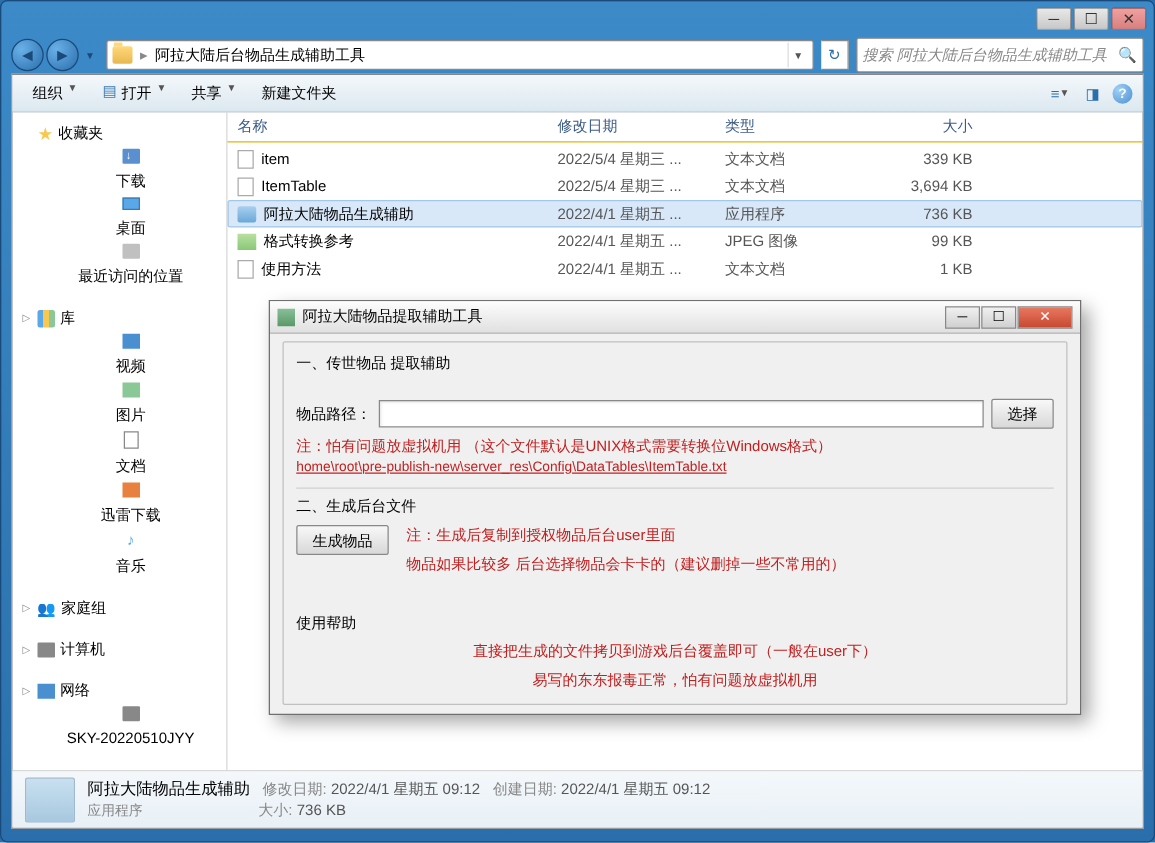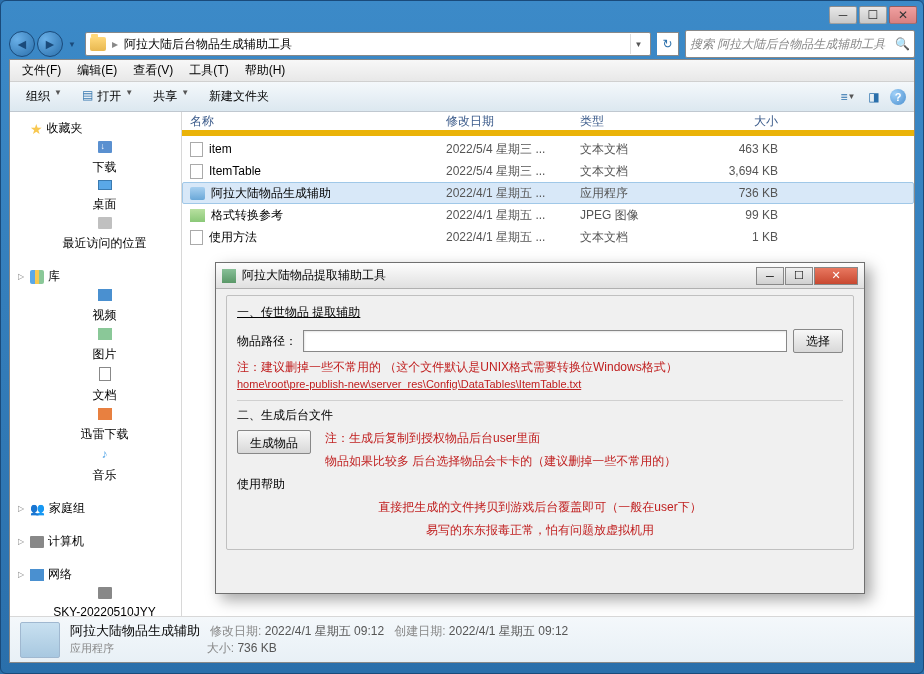--- a/index.html
+++ b/index.html
@@ -43,21 +43,21 @@
 .lib-icon { width: 14px; height: 14px; background: linear-gradient(to right, #5aa8e8 33%, #f8c850 33% 66%, #8ac898 66%); border-radius: 2px; }
 .vid-icon { width: 14px; height: 12px; background: #4a90d0; position: relative; }
 .pic-icon { width: 14px; height: 12px; background: #8ac898; }
 .doc-icon { width: 12px; height: 14px; background: #fff; border: 1px solid #888; }
 .xl-icon { width: 14px; height: 12px; background: #e88040; }
 .mus-icon { color: #5aa8e8; font-size: 12px; }
 .home-icon { color: #8a8a8a; font-size: 12px; }
 .pc-icon { width: 14px; height: 12px; background: #888; border-radius: 1px; position: relative; }
 .net-icon { width: 14px; height: 12px; background: #4a90d0; }
 .filepane { flex: 1; position: relative; font-size: 12px; }
-.cols { display: flex; height: 24px; align-items: center; border-bottom: 6px solid #eab308; color: #3a5a8a; padding-left: 8px; }
+.cols { display: flex; height: 24px; align-items: center; border-bottom: 1px solid #eab308; color: #3a5a8a; padding-left: 8px; }
 .col-name { width: 256px; }
 .col-date { width: 134px; }
 .col-type { width: 118px; }
 .col-size { width: 100px; text-align: right; padding-right: 20px; }
 .rows { padding: 2px 0; }
 .row { display: flex; height: 22px; align-items: center; padding-left: 8px; cursor: pointer; }
 .row.sel { background: #d8e8f8; border: 1px solid #a0c8e8; border-radius: 2px; padding-left: 7px; }
 .rcell-name { width: 256px; display: flex; align-items: center; gap: 6px; }
 .rcell-date { width: 134px; color: #555; }
 .rcell-type { width: 118px; color: #555; }
@@ -67,31 +67,31 @@
 .exe-ic { background: linear-gradient(to bottom, #a8d0f0, #6aa8d8); width: 15px; height: 13px; border-radius: 2px; }
 .jpg-ic { background: linear-gradient(to bottom, #b8e0a0, #8ac878); width: 15px; height: 13px; }
 .dialog { position: absolute; top: 150px; left: 33px; width: 650px; height: 332px; background: #f0f0f0; border: 1px solid #707070; box-shadow: 6px 6px 14px rgba(0,0,0,0.35); }
 .dlg-title { height: 26px; background: linear-gradient(to bottom, #fdfdfd, #e0e0e0); border-bottom: 1px solid #b0b0b0; display: flex; align-items: center; padding: 0 6px; gap: 6px; font-size: 12px; }
 .dlg-ic { width: 14px; height: 14px; background: linear-gradient(to bottom, #88c098, #5a9868); }
 .dlg-controls { margin-left: auto; display: flex; gap: 1px; }
 .dlg-btn { width: 28px; height: 18px; border: 1px solid #888; background: linear-gradient(to bottom, #f0f0f0, #d0d0d0); display: flex; align-items: center; justify-content: center; font-size: 11px; cursor: pointer; }
 .dlg-btn.cls { background: linear-gradient(to bottom, #e87860, #c84830); color: #fff; width: 44px; }
 .dlg-body { padding: 6px 10px; font-size: 12px; }
 .fieldset { border: 1px solid #c0c0c0; border-radius: 2px; padding: 8px 10px 10px 10px; background: #f0f0f0; }
-.fs-label { font-weight: normal; margin-bottom: 8px; text-decoration: underline; }
+.fs-label { font-weight: normal; margin-bottom: 20px; }
 .fs-row { display: flex; align-items: center; gap: 6px; margin-bottom: 6px; }
 .fs-input { flex: 1; height: 22px; border: 1px solid #888; background: #fff; box-shadow: inset 1px 1px 2px rgba(0,0,0,0.1); }
 .fs-btn { height: 24px; padding: 0 12px; background: linear-gradient(to bottom, #f8f8f8, #d8d8d8); border: 1px solid #888; border-radius: 2px; cursor: pointer; font-size: 12px; }
 .red { color: #c02020; }
 .path-txt { color: #c02020; font-size: 11px; margin-top: 2px; text-decoration: underline; }
 .fs-label2 { margin: 10px 0 6px 0; border-top: 1px solid #d0d0d0; padding-top: 6px; }
 .gen-row { display: flex; align-items: flex-start; gap: 14px; }
 .gen-notes { flex: 1; }
 .gen-notes div { margin-bottom: 6px; }
-.help-sec { }
+.help-sec { margin-top: 24px; }
 .help-line { text-align: center; margin-top: 6px; }
 .statusbar { height: 46px; border-top: 1px solid #d8d8d8; background: linear-gradient(to bottom, #f4f8fb, #e8f0f6); display: flex; align-items: center; padding: 4px 10px; font-size: 12px; gap: 10px; }
 .sb-thumb { width: 40px; height: 36px; background: linear-gradient(to bottom, #c8e0f0, #a8c8e0); border: 1px solid #a0b8d0; border-radius: 2px; }
 .sb-info { flex: 1; }
 .sb-title { font-size: 13px; }
 .sb-sub { color: #888; font-size: 11px; }
 .sb-meta { color: #555; }
 .sb-lbl { color: #888; }
 </style>
 </head>
@@ -118,27 +118,20 @@
       <span class="addr-drop">▼</span>
     </div>
     <div class="refresh">↻</div>
     <div class="search-bar">
       <span>搜索 阿拉大陆后台物品生成辅助工具</span>
       <span class="search-icon">🔍</span>
     </div>
   </div>
 
   <div class="inner">
-    <div class="menubar">
-      <span>文件(F)</span>
-      <span>编辑(E)</span>
-      <span>查看(V)</span>
-      <span>工具(T)</span>
-      <span>帮助(H)</span>
-    </div>
     <div class="toolbar">
       <div class="tb-item">
           <span>组织</span> 
           <span class="tb-drop">▼</span>
         </div>
       <div class="tb-item">
           <span style="color:#3a7ab0">▤</span> 
           <span>打开</span> 
           <span class="tb-drop">▼</span>
         </div>
@@ -239,21 +232,21 @@
           <div class="col-size">大小</div>
         </div>
         <div class="rows" id="rows">
             <div class="row">
               <div class="rcell-name">
                 <span class="file-ic txt-ic"></span>
                 <span>item</span>
               </div>
               <div class="rcell-date">2022/5/4 星期三 ...</div>
               <div class="rcell-type">文本文档</div>
-              <div class="rcell-size">463 KB</div>
+              <div class="rcell-size">339 KB</div>
             </div>
             <div class="row">
               <div class="rcell-name">
                 <span class="file-ic txt-ic"></span>
                 <span>ItemTable</span>
               </div>
               <div class="rcell-date">2022/5/4 星期三 ...</div>
               <div class="rcell-type">文本文档</div>
               <div class="rcell-size">3,694 KB</div>
             </div>
@@ -297,21 +290,21 @@
             </div>
           </div>
           <div class="dlg-body">
             <div class="fieldset">
               <div class="fs-label">一、传世物品 提取辅助</div>
               <div class="fs-row">
                 <span>物品路径：</span>
                 <input class="fs-input" type="text" style="">
                 <button class="fs-btn">选择</button>
               </div>
-              <div class="red">注：建议删掉一些不常用的 （这个文件默认是UNIX格式需要转换位Windows格式）</div>
+              <div class="red">注：怕有问题放虚拟机用 （这个文件默认是UNIX格式需要转换位Windows格式）</div>
               <div class="path-txt">home\root\pre-publish-new\server_res\Config\DataTables\ItemTable.txt</div>
               <div class="fs-label2">二、生成后台文件</div>
               <div class="gen-row">
                 <button class="fs-btn" style="padding:4px 12px">生成物品</button>
                 <div class="gen-notes red">
                   <div>注：生成后复制到授权物品后台user里面</div>
                   <div>物品如果比较多 后台选择物品会卡卡的（建议删掉一些不常用的）</div>
                 </div>
               </div>
               <div class="help-sec">

